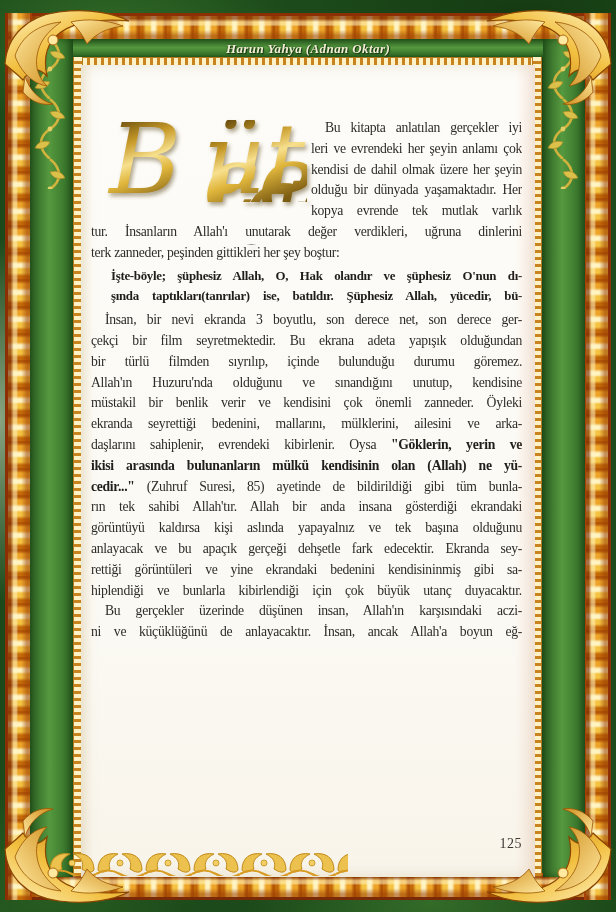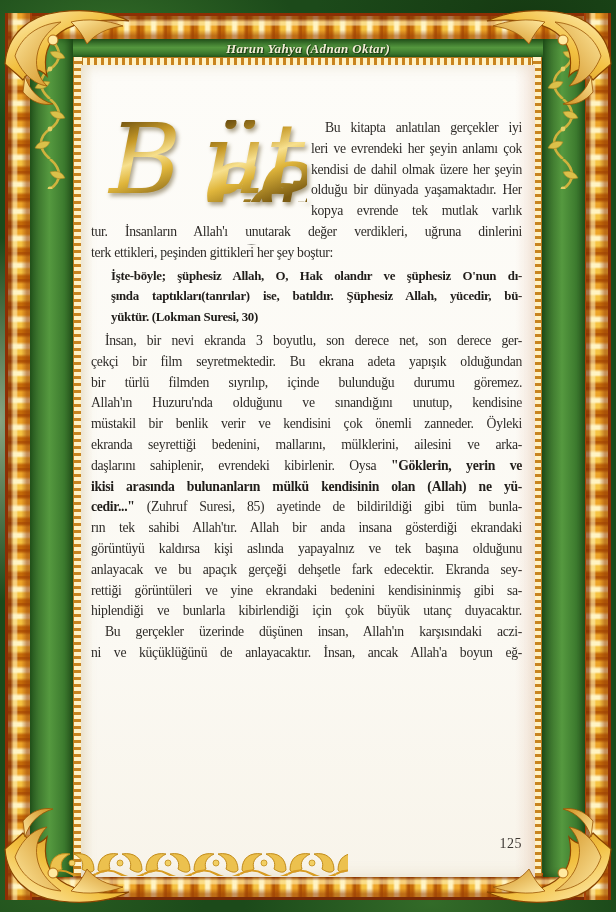--- a/index.html
+++ b/index.html
@@ -165,26 +165,25 @@
             <div class="tl"><span class="b">payalnız) yarattığım (şu adam)ı Bana bırak"</span></div>
             <div class="tl last"><span>ayeti de bunun açık bir delilidir.</span></div>
           </div>
           <div class="block para">
             <div class="tl"><span>Bu kitapta anlatılan gerçekler iyi anlaşıldığı takdirde Kuran ayet-</span></div>
             <div class="tl"><span>leri ve evrendeki her şeyin anlamı çok daha iyi kavranacaktır. İnsan,</span></div>
             <div class="tl"><span>kendisi de dahil olmak üzere her şeyin sadece kopyasıyla muhatap</span></div>
             <div class="tl"><span>olduğu bir dünyada yaşamaktadır. Her şeyin görüntü olduğu bu</span></div>
             <div class="tl"><span>kopya evrende tek mutlak varlık Allah'tır, O'ndan başka İlah yok-</span></div>
             <div class="tl"><span>tur. İnsanların Allah'ı unutarak değer verdikleri, uğruna dinlerini</span></div>
-            <div class="tl last"><span>terk ettikleri, peşinden gittikleri her şey boştur:</span></div>
+            <div class="tl last"><span>terk zanneder, peşinden gittikleri her şey boştur:</span></div>
           </div>
           <div class="block quote">
             <div class="tl"><span class="b">İşte-böyle; şüphesiz Allah, O, Hak olandır ve şüphesiz O'nun dı-</span></div>
             <div class="tl"><span class="b">şında taptıkları(tanrılar) ise, batıldır. Şüphesiz Allah, yücedir, bü-</span></div>
-            <div class="tl last"><span class="b">yüktür. (Lokman Suresi, 30)</span></div>
           </div>
           <div class="block para">
             <div class="tl"><span>İnsan, bir nevi ekranda 3 boyutlu, son derece net, son derece ger-</span></div>
             <div class="tl"><span>çekçi bir film seyretmektedir. Bu ekrana adeta yapışık olduğundan</span></div>
             <div class="tl"><span>bir türlü filmden sıyrılıp, içinde bulunduğu durumu göremez.</span></div>
             <div class="tl"><span>Allah'ın Huzuru'nda olduğunu ve sınandığını unutup, kendisine</span></div>
             <div class="tl"><span>müstakil bir benlik verir ve kendisini çok önemli zanneder. Öyleki</span></div>
             <div class="tl"><span>ekranda seyrettiği bedenini, mallarını, mülklerini, ailesini ve arka-</span></div>
             <div class="tl"><span>daşlarını sahiplenir, evrendeki kibirlenir. Oysa </span><span class="b">"Göklerin, yerin ve</span></div>
             <div class="tl"><span class="b">ikisi arasında bulunanların mülkü kendisinin olan (Allah) ne yü-</span></div>

